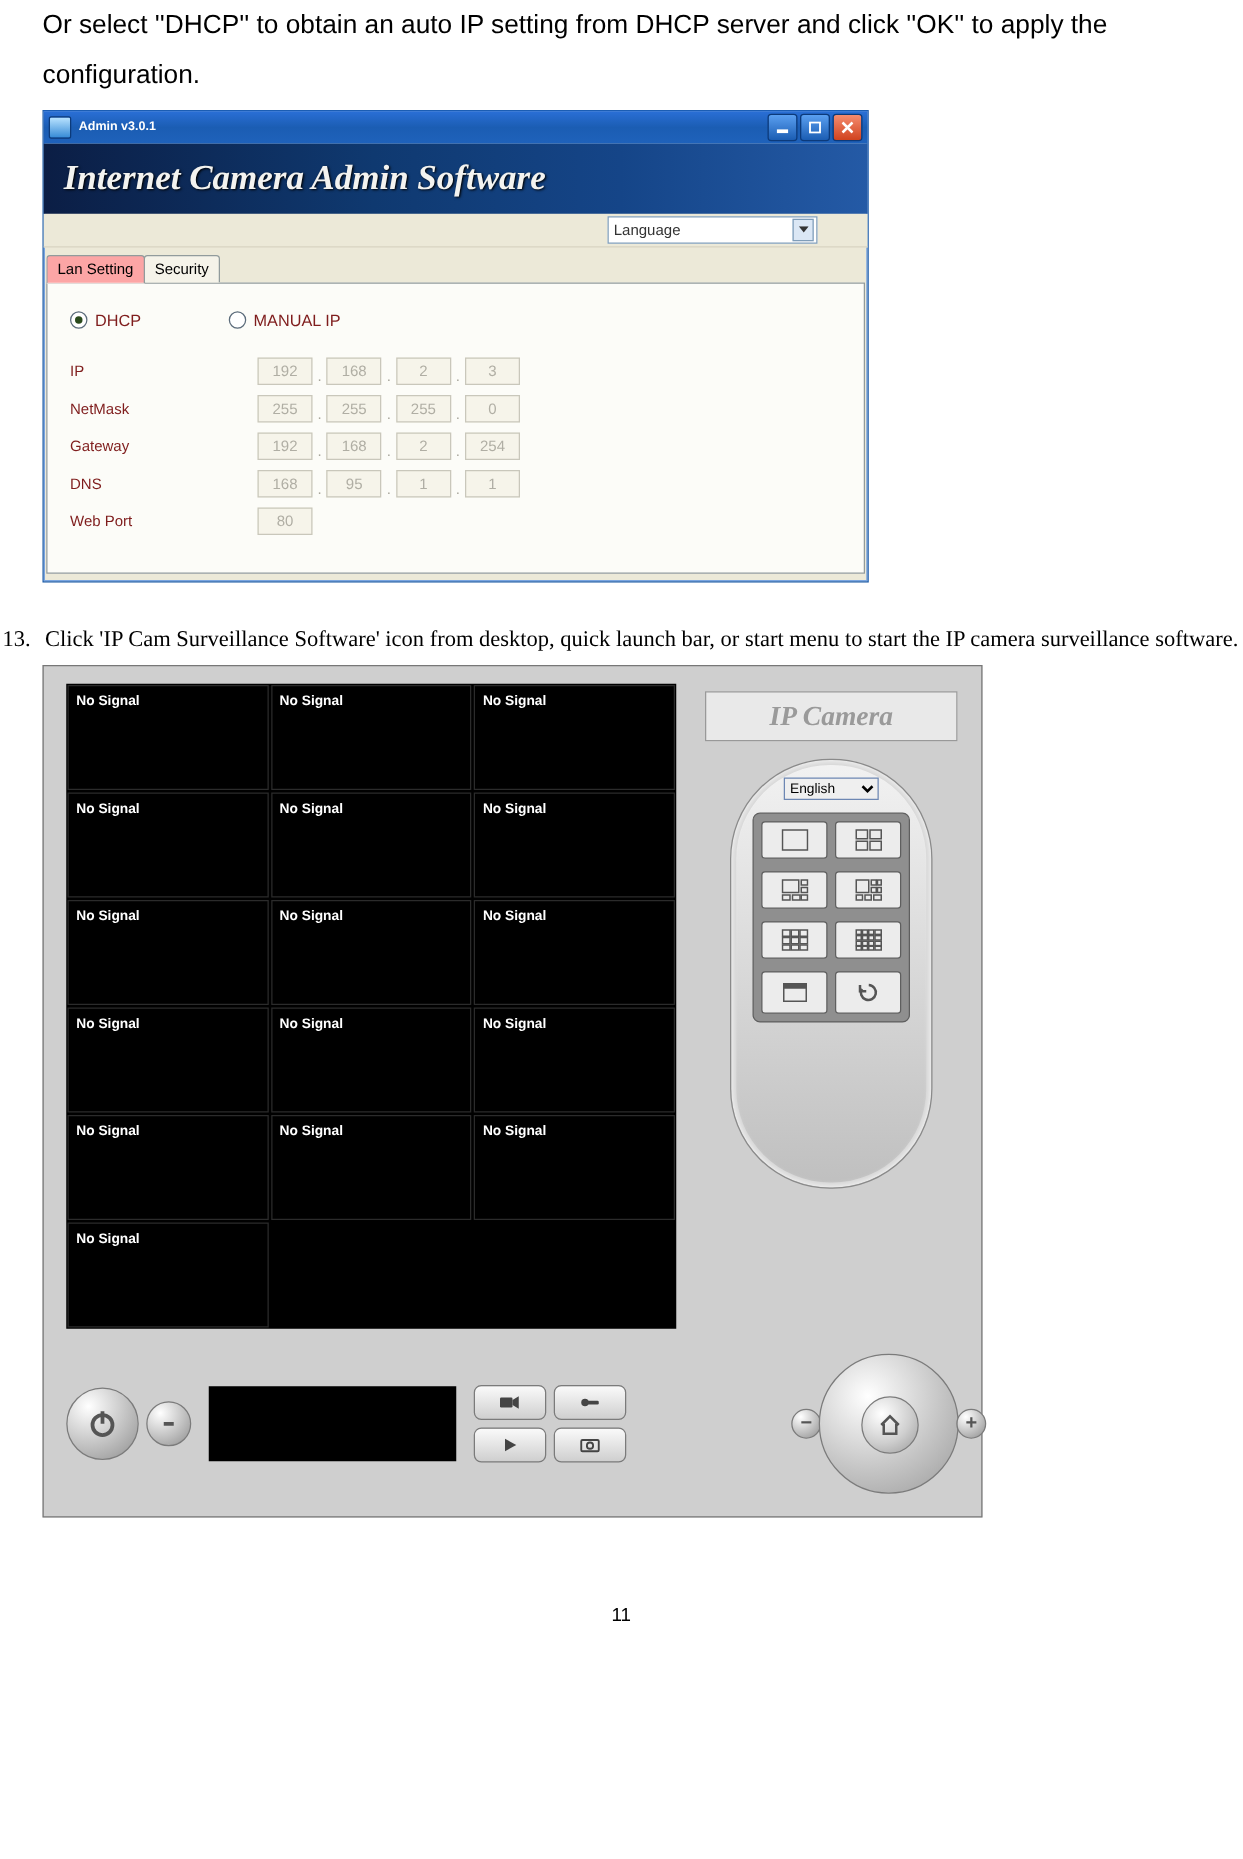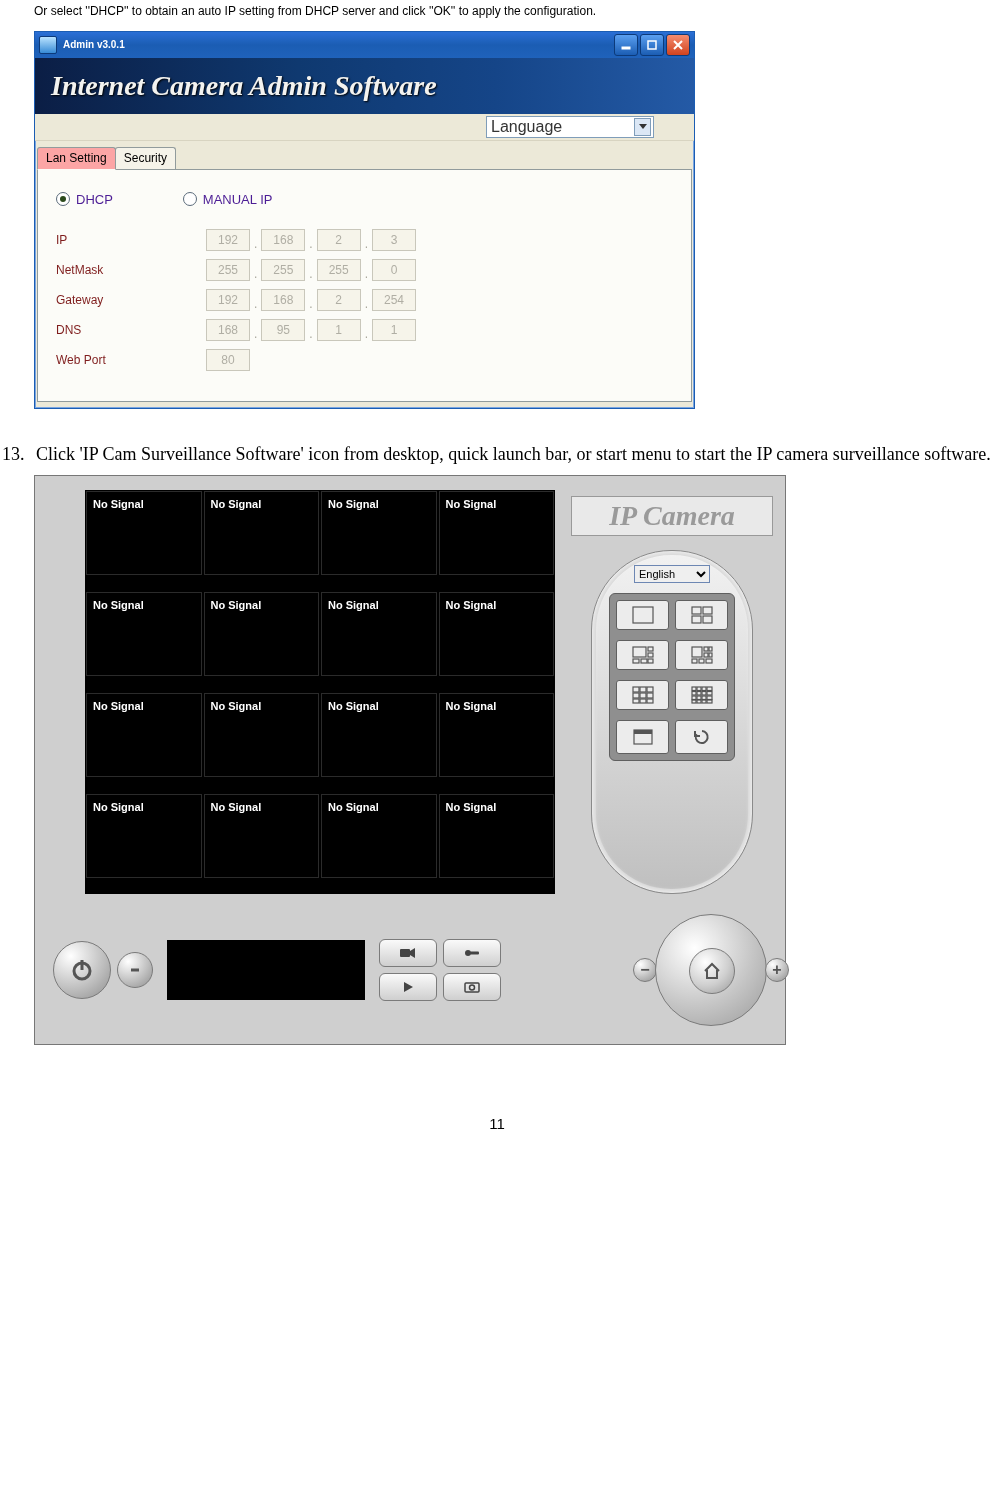--- a/index.html
+++ b/index.html
@@ -7,21 +7,21 @@
     padding: 0;
     font-family: Arial, "Helvetica Neue", sans-serif;
     background: #fff;
     color: #000;
     width: 994px;
   }
   .page {
     padding: 0 0 40px 0;
   }
   .instr-text {
-    font-size: 12px;
+    font-size: 21px;
     line-height: 1.9;
     margin: 0 0 8px 34px;
   }
   .instr-row {
     display: flex;
     align-items: baseline;
     margin: 28px 0 4px 0;
     font-family: Liberation Serif, serif;
   }
   .instr-num {
@@ -101,21 +101,21 @@
     align-items:center;
     padding-right:40px;
     border-bottom:1px solid #d8d4c1;
   }
   .lang-select{
     width:160px;height:20px;
     border:1px solid #7f9db9;
     background:#fff;
     display:flex;align-items:center;justify-content:space-between;
     padding:0 2px 0 4px;
-    font-size:16px;color:#333;
+    font-size:12px;color:#333;
   }
   .lang-select .arrow{
     width:15px;height:16px;background:#dbe7f5;border:1px solid #7f9db9;
     display:flex;align-items:center;justify-content:center;
   }
   .tabs{
     display:flex;
     margin:6px 0 0 2px;
     position:relative;
   }
@@ -141,21 +141,21 @@
     background:#fcfcf8;
     margin:0 2px 6px 2px;
     padding:22px 18px 26px 18px;
   }
   .radio-row{
     display:flex;align-items:center;
     margin-bottom:18px;
   }
   .radio{
     display:flex;align-items:center;
-    font-size:13px;color:#4c1d95;
+    font-size:13px;color:#7f1d1d;
     margin-right:70px;
   }
   .radio .dot{
     width:12px;height:12px;border:1px solid #5b6b7a;border-radius:50%;
     margin-right:6px;background:#fff;display:flex;align-items:center;justify-content:center;
   }
   .radio.checked .dot::after{
     content:"";width:6px;height:6px;border-radius:50%;background:#2b4a1c;
   }
   .form-row{
@@ -190,25 +190,24 @@
     font-family: Tahoma, Arial, sans-serif;
   }
   .surv-inner{
     padding:14px 12px 12px 18px;
     display:flex;
   }
   .cam-grid{
     background:#000;
     width:486px;
     display:grid;
-    grid-template-columns:repeat(4,1fr);
+    grid-template-columns:repeat(3,1fr);
     grid-template-rows:repeat(4,1fr);
     gap:2px;
     padding:1px;
-    margin-left:32px;
   }
   .cam-cell{
     background:#000;
     color:#fff;
     font-size:11px;
     font-weight:bold;
     padding:6px 0 0 6px;
     height:84px;
     border:1px solid #2b2b2b;
     box-sizing:border-box;
@@ -217,21 +216,21 @@
     flex:1;
     padding-left:16px;
     display:flex;flex-direction:column;align-items:center;
   }
   .logo-box{
     width:200px;height:38px;
     border:1px solid #999;
     background:#e9e9e9;
     display:flex;align-items:center;justify-content:center;
     font-family:"Times New Roman",serif;
-    font-style:italic;font-weight:bold;font-size:28px;
+    font-style:italic;font-weight:bold;font-size:22px;
     color:#9a9a9a;
     margin:6px 0 14px 0;
   }
   .remote{
     width:160px;height:320px;
     background:linear-gradient(to bottom,#f2f2f2,#bfbfbf);
     border:1px solid #8a8a8a;
     border-radius:80px;
     box-shadow:inset 0 0 6px #fff, inset 0 0 0 4px #d6d6d6;
     display:flex;flex-direction:column;align-items:center;

